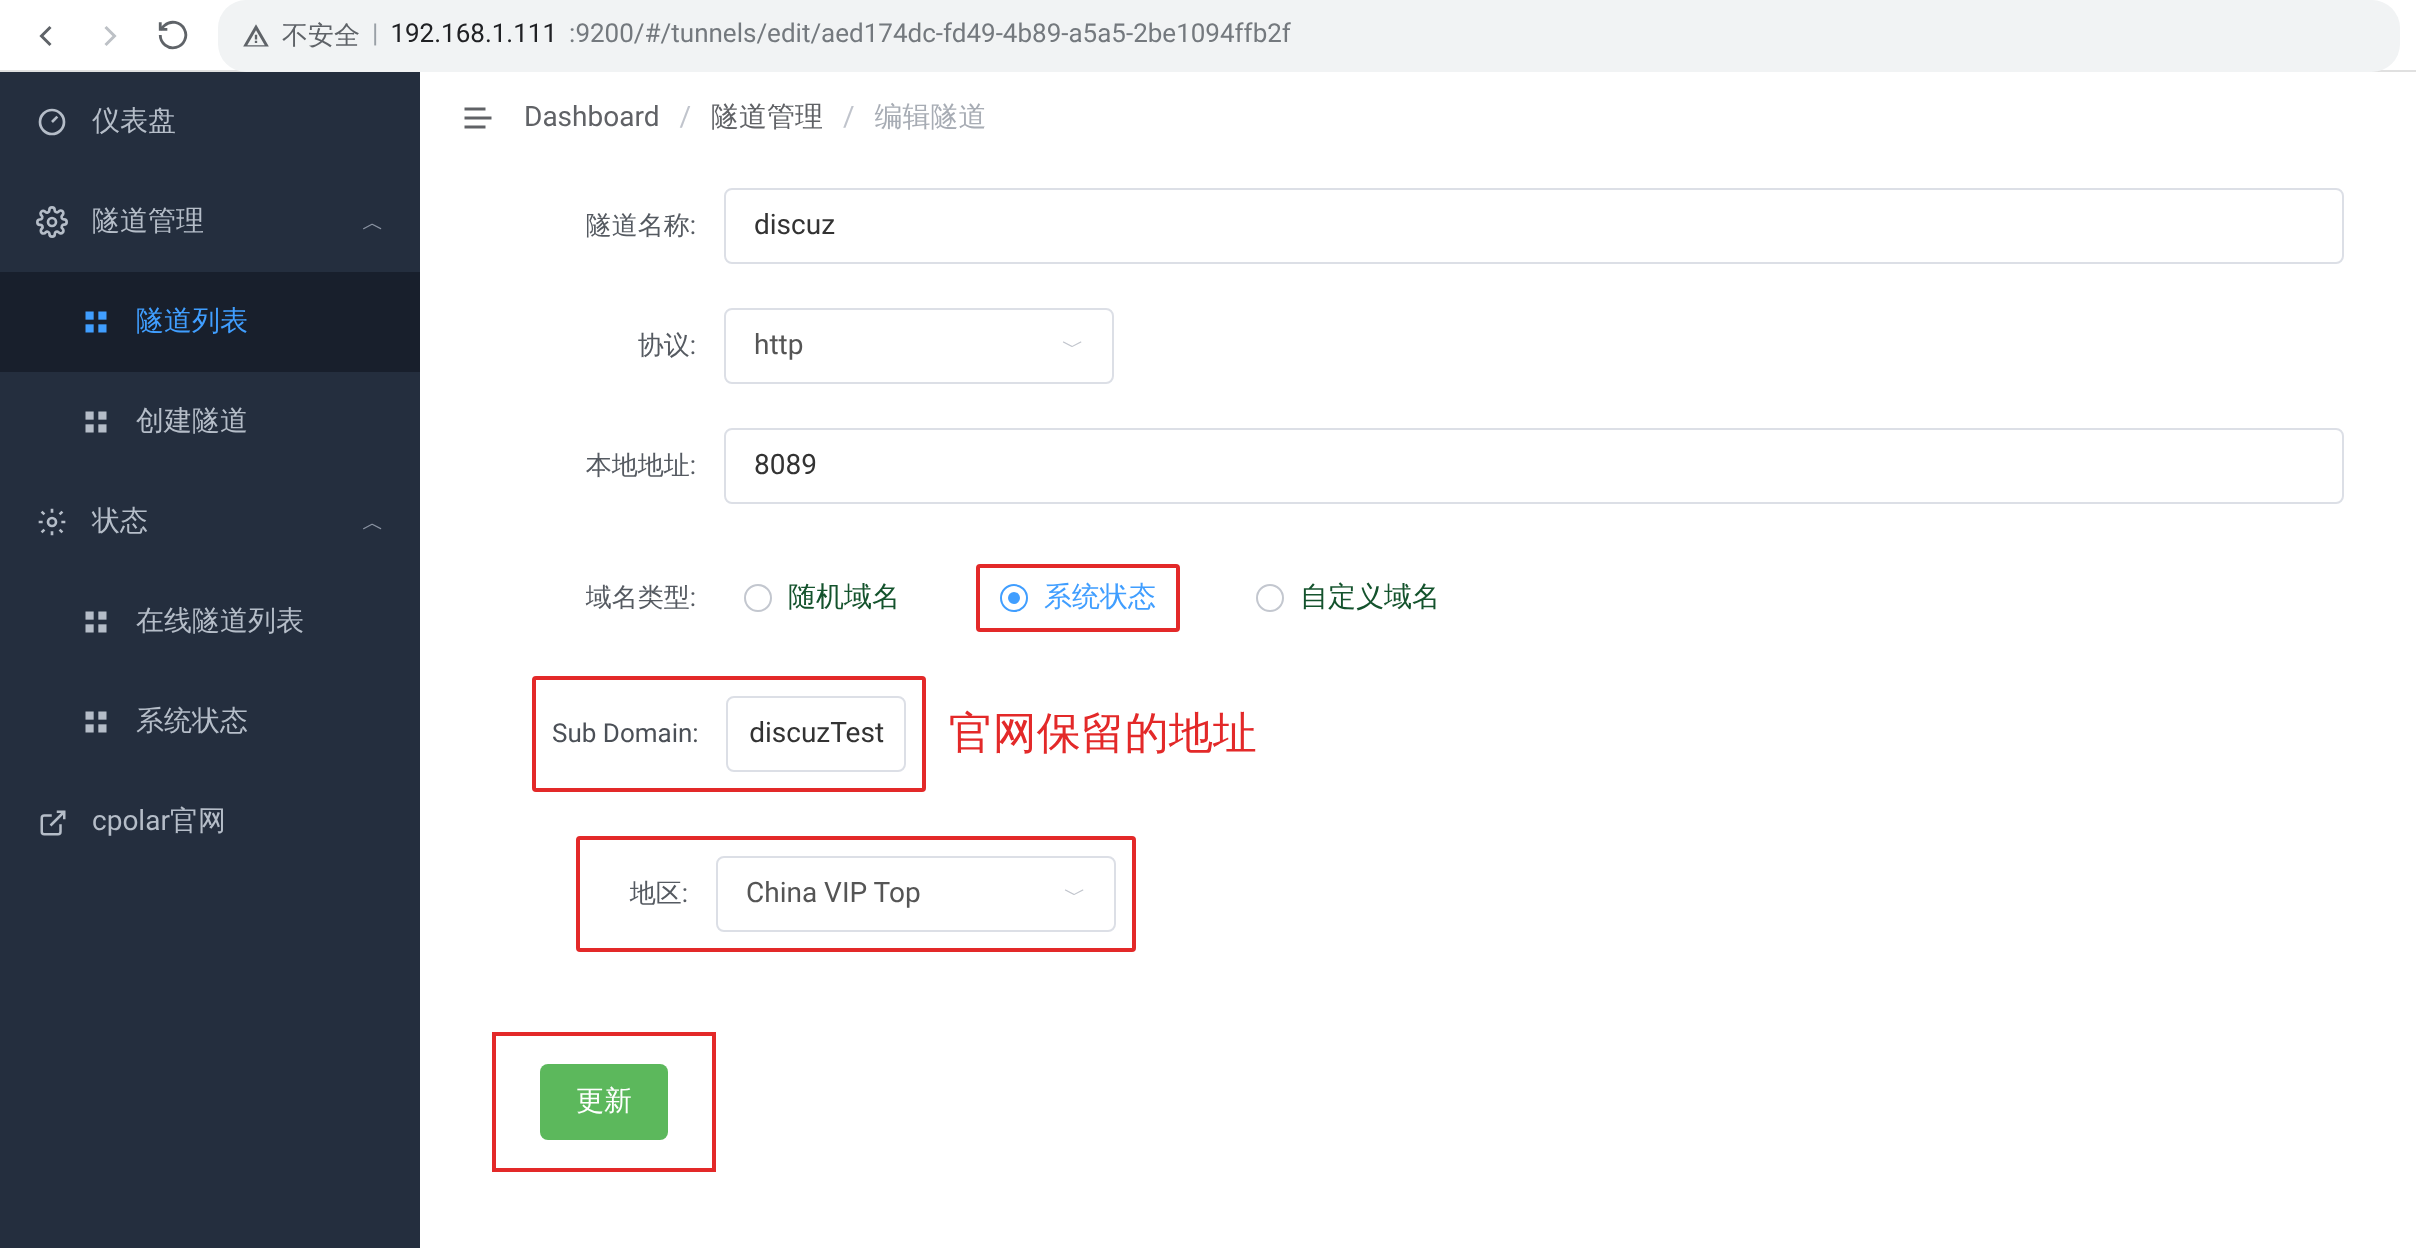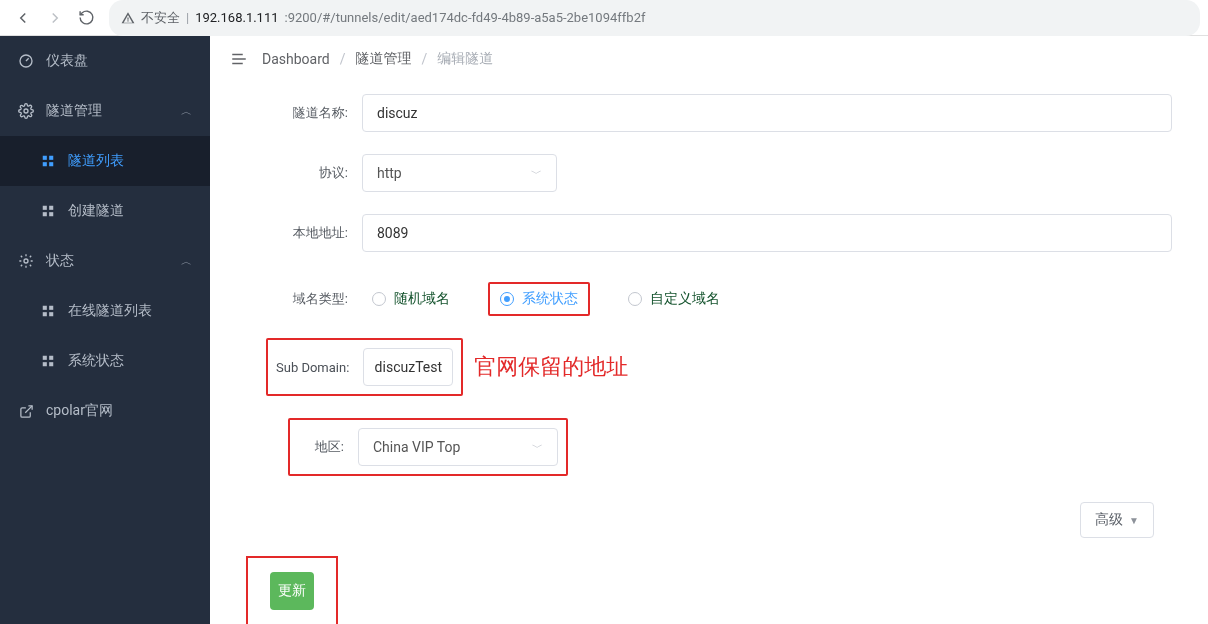--- a/index.html
+++ b/index.html
@@ -285,21 +285,21 @@
       display: inline-block;
       border: 2px solid #e32929;
       padding: 14px 22px;
       margin-top: 18px;
     }
     .submit-btn {
       background: #5cb85c;
       color: #fff;
       border: none;
       border-radius: 4px;
-      padding: 10px 8px;
+      padding: 10px 18px;
       font-size: 14px;
       cursor: pointer;
     }
     svg { display: block; }
   </style>
 </head>
 <body>
 
 <div class="browser-bar">
   <div class="nav-icons">
@@ -501,25 +501,19 @@
       <div class="form-row region-row" style="margin-left:42px;">
         <div class="boxed">
           <div class="label" style="width:60px;">地区:</div>
           <div class="sel">
             <span>China VIP Top</span>
             <span class="caret">﹀</span>
           </div>
         </div>
       </div>
 
-      <div class="adv-row">
-        <div class="adv-btn">
-          <span>高级</span>
-          <span class="tri">▼</span>
-        </div>
-      </div>
 
       <div class="submit-wrap">
         <button class="submit-btn">更新</button>
       </div>
     </div>
   </div>
 </div>
 
 </body></html>

